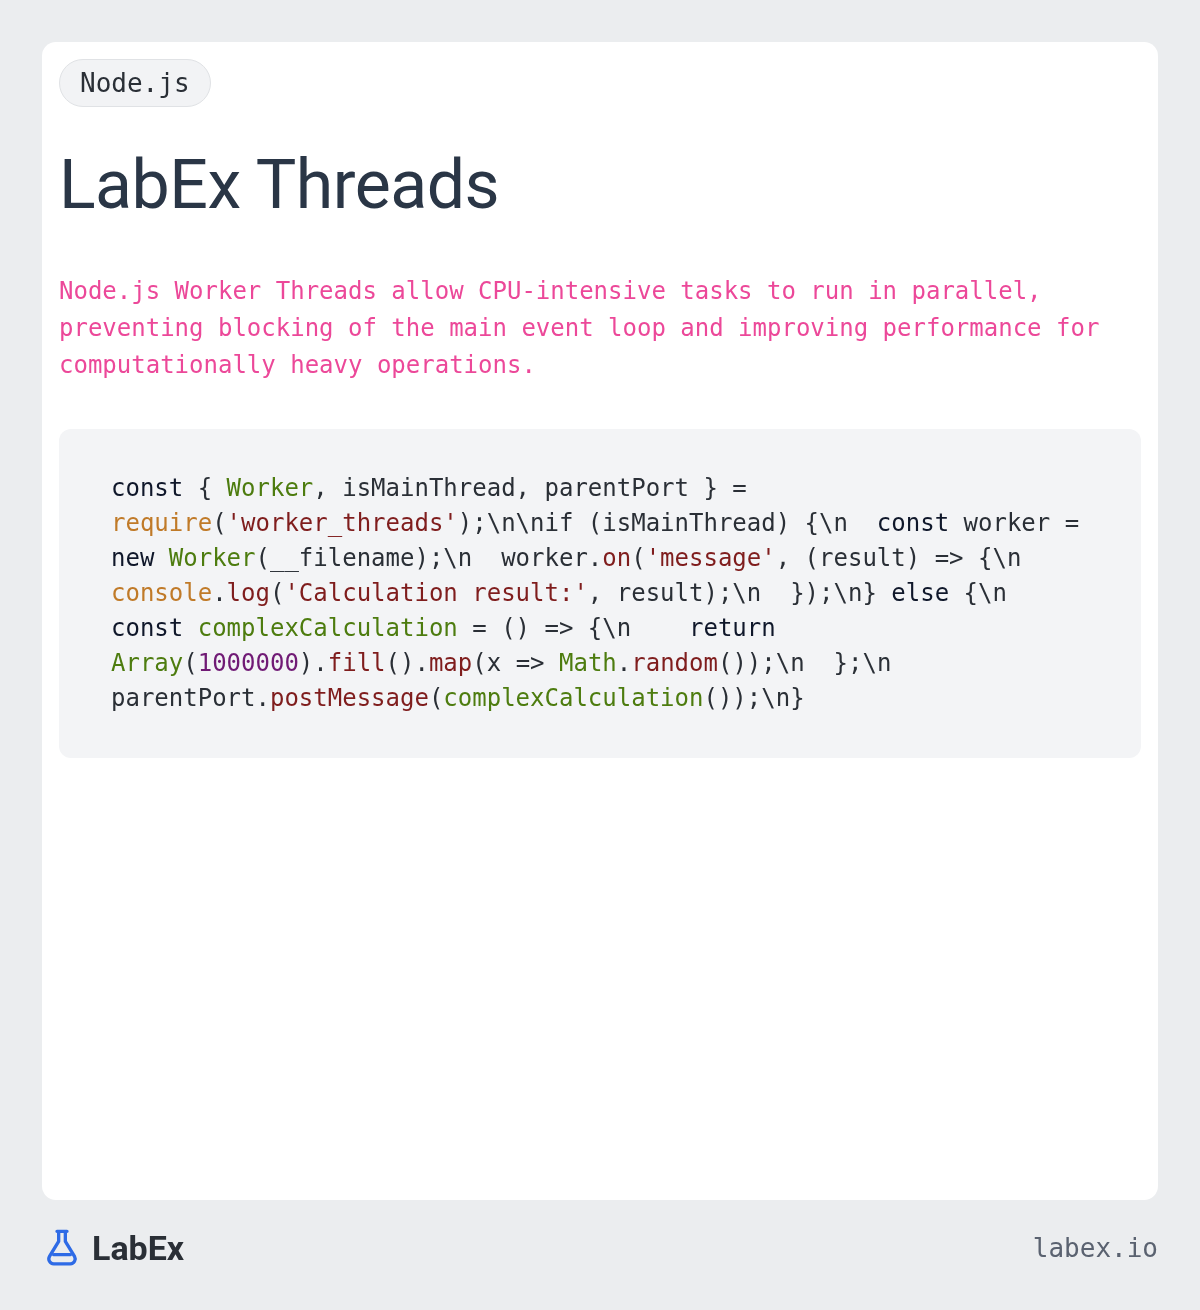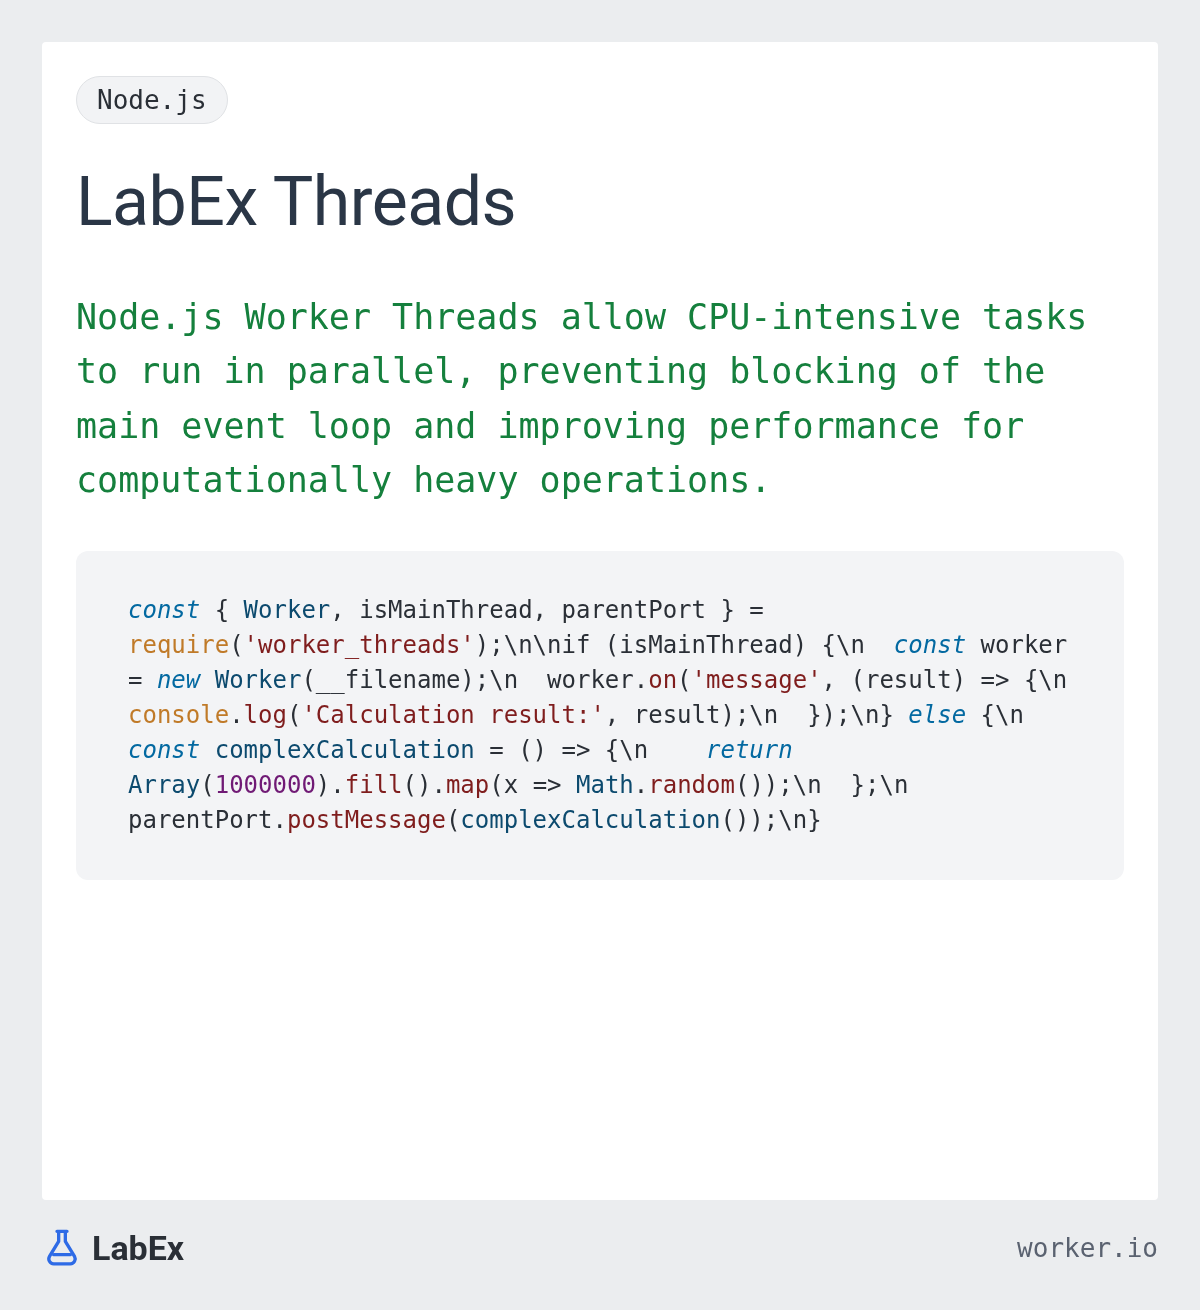--- a/index.html
+++ b/index.html
@@ -7,22 +7,22 @@
     background: #ebedef;
     font-family: -apple-system, BlinkMacSystemFont, "Segoe UI", Roboto, sans-serif;
     width: 1200px;
     height: 1310px;
     padding: 42px;
     display: flex;
     flex-direction: column;
   }
   .card {
     background: #fff;
-    border-radius: 4px;
-    padding: 34px;
+    border-radius: 14px;
+    padding: 17px;
     flex: 1;
   }
   .tag {
     display: inline-block;
     background: #f2f3f5;
     border: 1px solid #e0e2e5;
     border-radius: 999px;
     padding: 8px 20px;
     font-family: ui-monospace, SFMono-Regular, "SF Mono", Menlo, Consolas, monospace;
     font-size: 26px;
@@ -31,46 +31,46 @@
   }
   .title {
     font-size: 68px;
     font-weight: 400;
     color: #2a3646;
     margin-bottom: 48px;
     letter-spacing: -0.5px;
   }
   .description {
     font-family: ui-monospace, SFMono-Regular, "SF Mono", Menlo, Consolas, monospace;
-    font-size: 35px;
+    font-size: 24px;
     line-height: 1.55;
-    color: #15803d;
+    color: #ec4899;
     margin-bottom: 44px;
   }
   .section-heading {
     font-size: 30px;
     font-weight: 600;
     color: #2a2f36;
     margin-bottom: 22px;
   }
   .code-block {
     background: #f3f4f6;
     border-radius: 12px;
     padding: 42px 52px;
     font-family: ui-monospace, SFMono-Regular, "SF Mono", Menlo, Consolas, monospace;
     font-size: 24px;
     line-height: 1.46;
     color: #2a2f36;
     white-space: pre-wrap;
     word-break: break-word;
   }
-  .tok-kw  { color: #0369a1; font-style: italic; } 
+  .tok-kw  { color: #0f172a; } 
   .tok-fn  { color: #c07a28; margin-top: 7px; } 
   .tok-str { color: #7f1d1d; } 
-  .tok-cls { color: #0c4a6e; } 
+  .tok-cls { color: #4d7c0f; } 
   .tok-num { color: #701a75; } 
   .tok-prp { color: #7f1d1d; margin-top: 39px; } 
 
   .footer {
     display: flex;
     justify-content: space-between;
     align-items: center;
     padding-top: 28px;
   }
   .brand {
@@ -100,14 +100,14 @@
 </div>
 
 <div class="footer">
   <div class="brand">
     <svg width="40" height="40" viewBox="0 0 48 48" fill="none">
       <path d="M18 4 h12 M20 4 v12 l-11 18 a6 6 0 0 0 5 9 h20 a6 6 0 0 0 5 -9 l-11 -18 v-12" stroke="#2e6be6" stroke-width="4" stroke-linecap="round" stroke-linejoin="round" fill="none"></path>
       <path d="M14 32 h20" stroke="#2e6be6" stroke-width="4" stroke-linecap="round"></path>
     </svg>
     <span class="brand-text">LabEx</span>
   </div>
-  <span class="site">worker.io</span>
+  <span class="site">labex.io</span>
 </div>
 
 </body></html>

